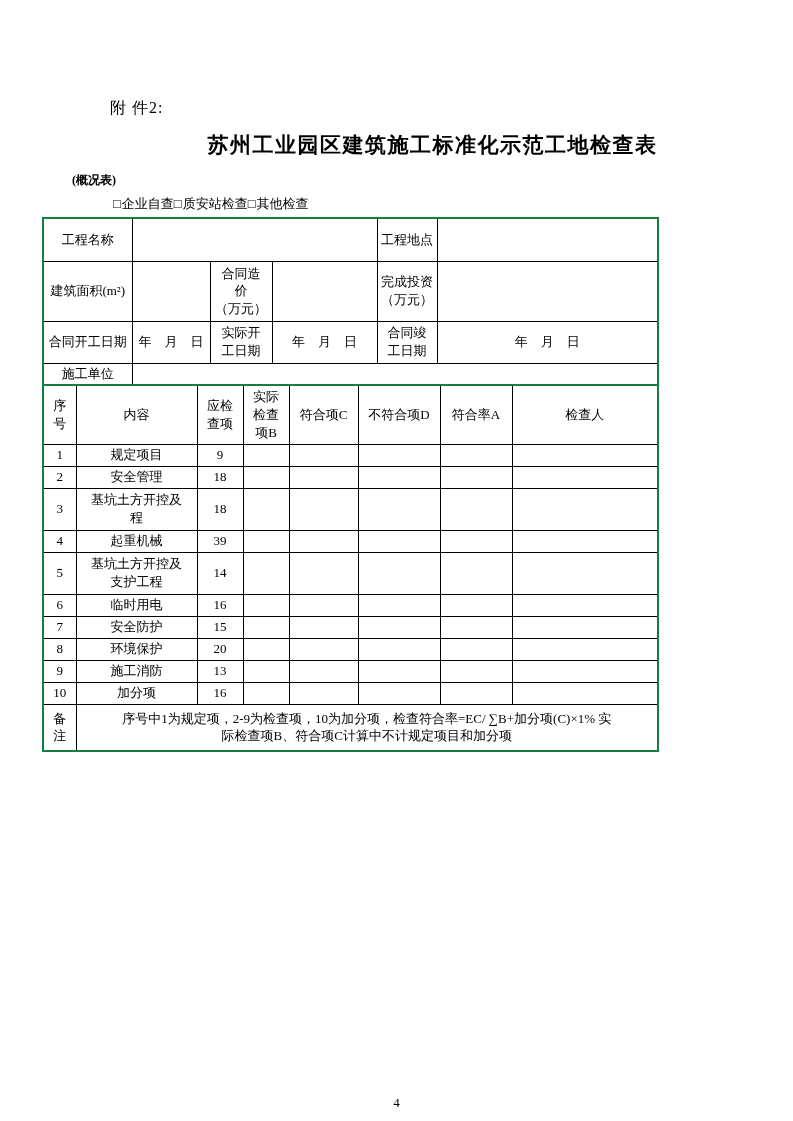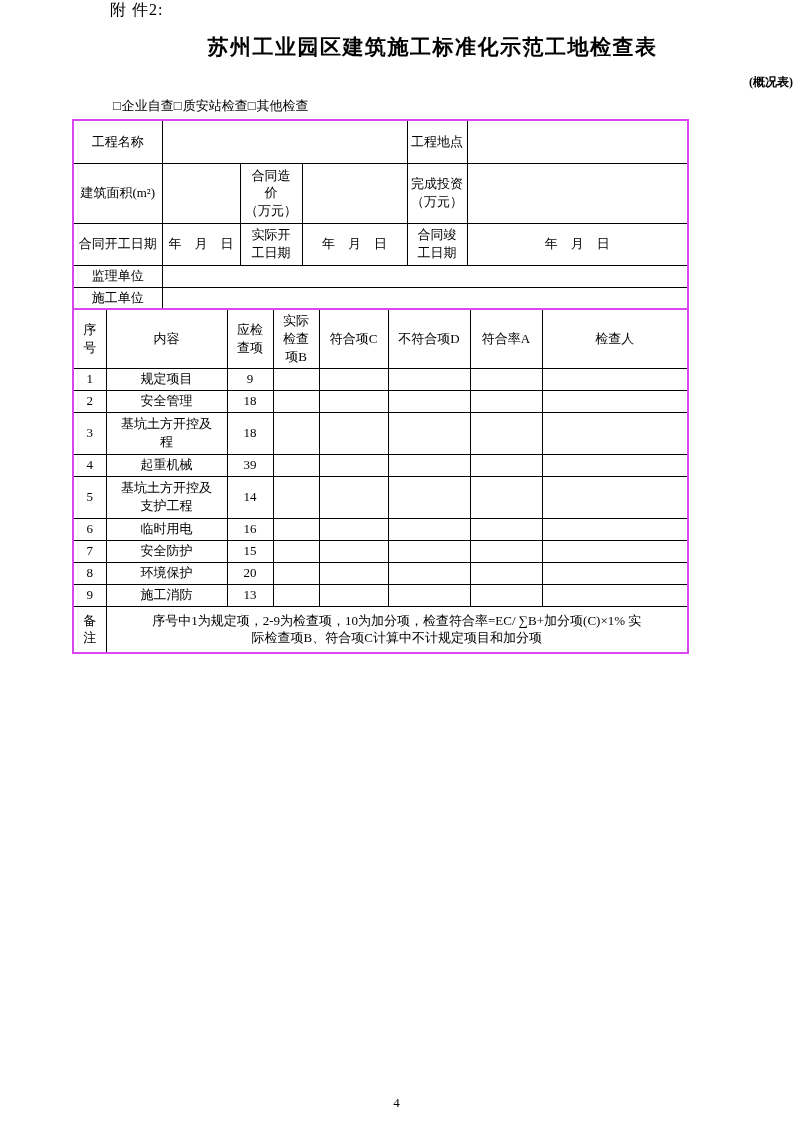--- a/index.html
+++ b/index.html
@@ -1,27 +1,27 @@
 <!DOCTYPE html>
 <html><head>
 <meta charset="utf-8">
 <style>
   html,body{margin:0;padding:0;background:#fff;}
   body{
     width:793px;height:1121px;position:relative;overflow:hidden;
     font-family:"Liberation Serif","DejaVu Serif",serif;color:#000;
     -webkit-font-smoothing:antialiased;
   }
-  .attachment{margin-left:110px;font-size:16px;letter-spacing:1px;}
+  .attachment{padding-top:98px;margin-left:110px;font-size:16px;letter-spacing:1px;}
   .title{margin-top:12px;padding-left:72px;text-align:center;font-size:21px;font-weight:bold;letter-spacing:1.5px;}
-  .subtitle{margin-top:13px;padding-left:72px;text-align:right;font-size:12px;font-weight:bold;}
+  .subtitle{margin-top:13px;padding-left:72px;text-align:left;font-size:12px;font-weight:bold;}
   .checkline{margin:6px 0 4px 85px;font-size:13px;height:18px;padding-left:28px;}
   .checkline .ck{margin-right:0;}
   .checkline .box{margin-right:1px;}
-  .tbl{border-collapse:collapse;table-layout:fixed;margin-left:72px;border:2px solid #d946ef;}
+  .tbl{border-collapse:collapse;table-layout:fixed;margin-left:42px;border:2px solid #15803d;}
   .tbl td{
     border:1px solid #000;font-size:13px;text-align:center;vertical-align:middle;
     padding:1px 3px;white-space:pre-line;line-height:1.35;overflow:hidden;
   }
   .tbl2{margin-top:-2px;}
   .left{text-align:left;padding-left:8px;}
   .h43{height:43px}.h60{height:60px}.h42{height:42px}.h22{height:22px}
   .h59{height:59px}.h23{height:23px}.h47{height:47px}
   .remark-label{line-height:1.9;}
   .remark-text{line-height:20px;padding-left:10px;border-radius:23px;}
@@ -67,24 +67,20 @@
   </tr>
   <tr class="h42">
     <td>合同开工日期</td>
     <td>年　月　日</td>
     <td>实际开
 工日期</td>
     <td>年　月　日</td>
     <td>合同竣
 工日期</td>
     <td>年　月　日</td>
-  </tr>
-  <tr class="h22">
-    <td>监理单位</td>
-    <td colspan="5"></td>
   </tr>
   <tr class="h22">
     <td>施工单位</td>
     <td colspan="5"></td>
   </tr>
 </tbody>
   </table>
 
 <table class="tbl tbl2">
   <colgroup>
@@ -197,20 +193,30 @@
   <tr class="h22">
     <td>9</td>
     <td class="left">施工消防</td>
     <td>13</td>
     <td></td>
         <td></td>
     <td></td>
         <td></td>
     <td></td>
   </tr>
+  <tr class="h22">
+    <td>10</td>
+    <td class="left">加分项</td>
+    <td>16</td>
+    <td></td>
+        <td></td>
+    <td></td>
+        <td></td>
+    <td></td>
+  </tr>
   <tr class="h47">
     <td class="remark-label">备
 注</td>
     <td colspan="7" class="left remark-text">序号中1为规定项，2-9为检查项，10为加分项，检查符合率=EC/ ∑B+加分项(C)×1% 实
 际检查项B、符合项C计算中不计规定项目和加分项</td>
   </tr>
 </tbody>
   </table>
 
 <div class="pageno">4</div>

